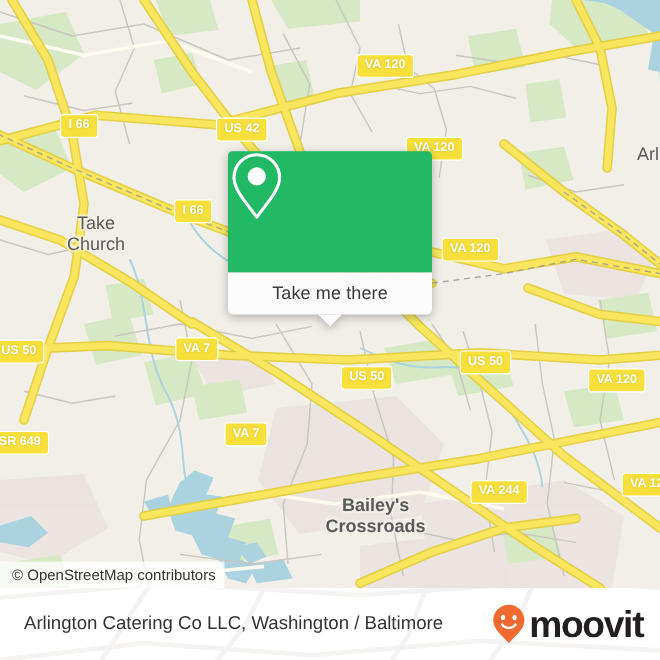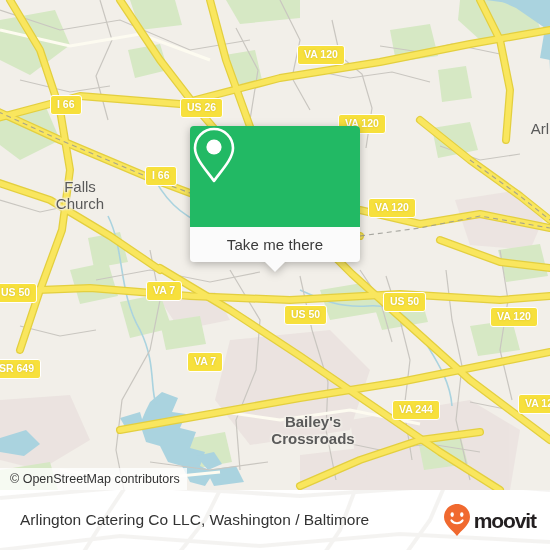--- a/index.html
+++ b/index.html
@@ -162,21 +162,21 @@
     white-space: nowrap;
   }
   #brand {
     display: flex;
     align-items: center;
     gap: 2px;
   }
   #brand-word {
     color: #231f20;
     font-family: "Liberation Sans", sans-serif;
-    font-size: 21px;
+    font-size: 31px;
     font-weight: bold;
     letter-spacing: -1.1px;
     line-height: 1;
   }
 </style>
 </head>
 <body>
 
 <div id="app">
 
@@ -318,37 +318,37 @@
       <g fill="none" stroke="#9a9a93" stroke-width="1.1" stroke-dasharray="5 4" opacity=".85">
         <path d="M-10 108 L60 140 L150 178 L230 208 L300 226 L360 236"></path>
         <path d="M360 236 L420 228 L480 216 L550 228"></path>
         <path d="M470 160 L520 196 L550 220"></path>
       </g>
     </svg>
 
     <div id="shields">
         <div class="shield" style="left: 297px; top: 45px;">VA 120</div>
         <div class="shield" style="left: 50px; top: 95px;">I 66</div>
-        <div class="shield" style="left: 180px; top: 98px;">US 26</div>
+        <div class="shield" style="left: 180px; top: 98px;">US 42</div>
         <div class="shield" style="left: 338px; top: 114px;">VA 120</div>
         <div class="shield" style="left: 145px; top: 166px;">I 66</div>
         <div class="shield" style="left: 368px; top: 198px;">VA 120</div>
         <div class="shield" style="left: -6px; top: 283px;">US 50</div>
         <div class="shield" style="left: 146px; top: 281px;">VA 7</div>
         <div class="shield" style="left: 383px; top: 292px;">US 50</div>
         <div class="shield" style="left: 284px; top: 305px;">US 50</div>
         <div class="shield" style="left: 490px; top: 307px;">VA 120</div>
         <div class="shield" style="left: -8px; top: 359px;">SR 649</div>
         <div class="shield" style="left: 187px; top: 352px;">VA 7</div>
         <div class="shield" style="left: 392px; top: 400px;">VA 244</div>
         <div class="shield" style="left: 518px; top: 394px;">VA 12</div>
       </div>
 
     <div id="places">
-        <div class="place" style="left: 40px; top: 178px; width: 80px;">Falls
+        <div class="place" style="left: 40px; top: 178px; width: 80px;">Take
 Church</div>
         <div class="place" style="left: 520px; top: 120px; width: 40px;">Arl</div>
         <div class="place" style="left: 258px; top: 413px; width: 110px; font-weight: bold;">Bailey's
 Crossroads</div>
       </div>
 
     <div id="popup">
       <div id="popup-green">
         <svg width="48" height="58" viewBox="0 0 48 58">
           <path d="M24 3 C13.5 3 5 11.5 5 22 C5 33 17 45 24 55 C31 45 43 33 43 22 C43 11.5 34.5 3 24 3 Z" fill="none" stroke="#ffffff" stroke-width="2.6" stroke-linejoin="round"></path>

